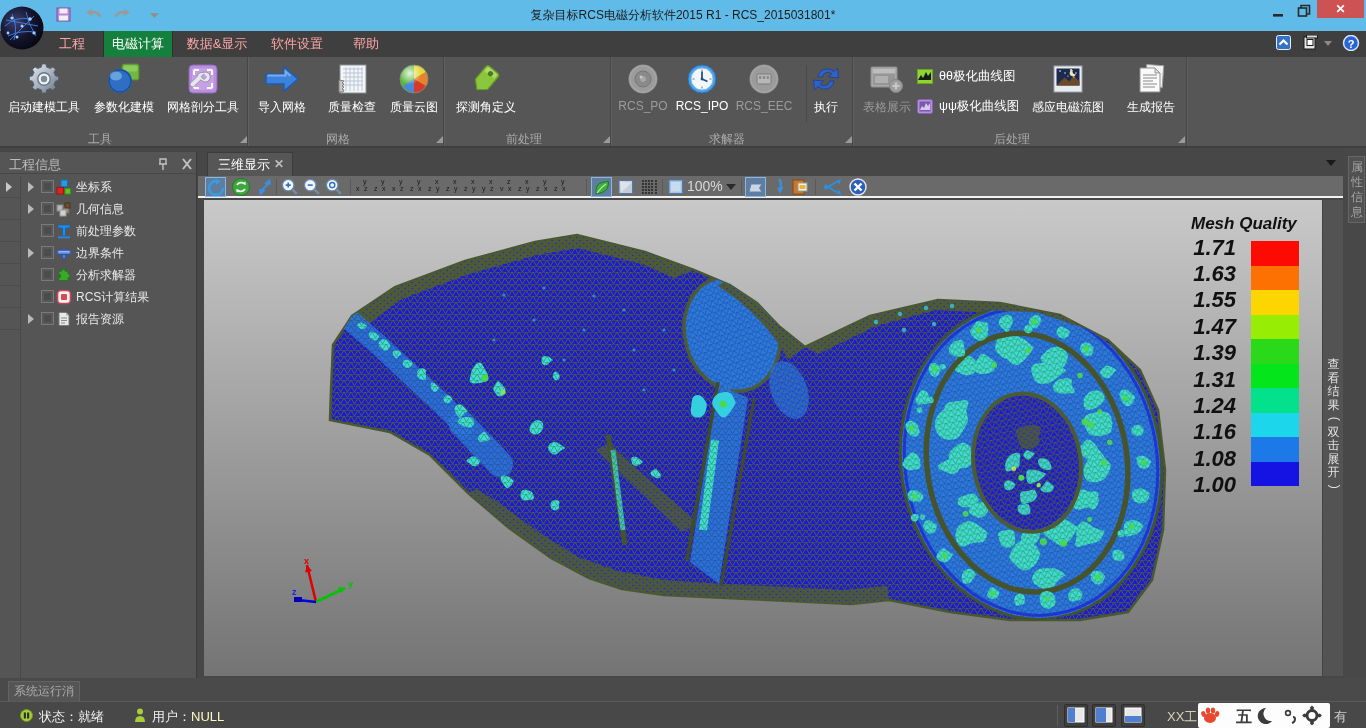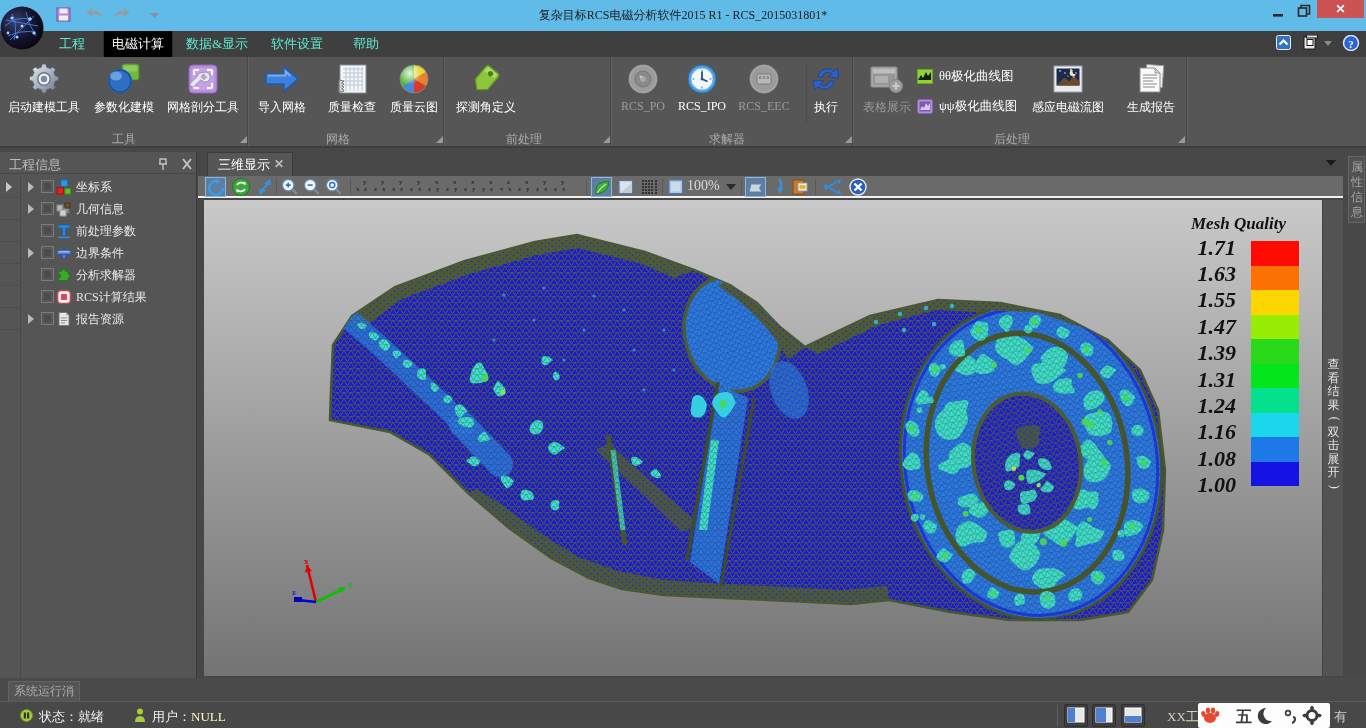--- a/index.html
+++ b/index.html
@@ -1,33 +1,33 @@
 <!DOCTYPE html>
 <html><head>
 <meta charset="utf-8">
 <style>
 * { margin:0; padding:0; box-sizing:border-box; }
 html,body { width:1366px; height:728px; overflow:hidden; background:#484848;
   font-family:"Liberation Sans", sans-serif; }
-#stage { position:relative; width:1366px; height:728px;font-family:Liberation Serif, serif; }
+#stage { position:relative; width:1366px; height:728px; }
 .abs { position:absolute; }
 
 
 #titlebar { left:0; top:0; width:1366px; height:31px; background:#61bbe9; }
 #title-text { left:0; top:0; width:1366px; height:31px; line-height:30px;
   text-align:center; font-size:12px; color:#1c1c1c; }
 #btn-close { left:1317px; top:0; width:47px; height:18px; background:#cd5254;
   color:#fff; text-align:center; line-height:18px; font-size:12px; font-weight:bold; }
 .wbtn { color:#222; font-weight:bold; }
 
 
 #menubar { left:0; top:31px; width:1366px; height:26px; background:#3f3f3f; }
 .mtab { position:absolute; top:0; height:26px; line-height:26px; font-size:13px;
-  color:#5eead4; text-align:center; }
-.mtab.sel { background:#000000; color:#fff; border-left:1px solid #2f2f2f;
+  color:#fca5a5; text-align:center; }
+.mtab.sel { background:#15803d; color:#fff; border-left:1px solid #2f2f2f;
   border-right:1px solid #2f2f2f; }
 
 
 #ribbon { left:0; top:57px; width:1366px; height:91px; background:#565656;
   border-bottom:2px solid #3e3e3e; }
 .rsep { position:absolute; top:0; width:2px; height:89px; background:#464646;
   border-right:1px solid #616161; }
 .ritem { position:absolute; text-align:center; }
 .ritem .lbl { font-size:12px; color:#fff; margin-top:2px; white-space:nowrap; }
 .ritem .lbl.dis { color:#9b9b9b; }
@@ -378,21 +378,21 @@
 <path d="M3 11 l2-4 2 2 2-5 2 3 2-3 v7 z" fill="#d8c8f0"></path>
           </svg></span>
         <span style="position:absolute;left:22px;top:2px;font-size:12.5px;color:#fff;white-space:nowrap;">ψψ极化曲线图</span>
       </div>
 <div class="rsep" style="left:247px;"></div>
 <div class="rsep" style="left:443px;"></div>
 <div class="rsep" style="left:610px;"></div>
 <div class="rsep" style="left:852px;"></div>
 <div class="rsep" style="left:1186px;"></div>
 <div class="abs" style="left:806px;top:8px;width:1px;height:58px;background:#494949;"></div>
-<div class="gcap" style="left:84px;width:80px;">工具</div>
+<div class="gcap" style="left:60px;width:80px;">工具</div>
 <div class="gtri" style="left:240px;"></div>
 <div class="gcap" style="left:298px;width:80px;">网格</div>
 <div class="gtri" style="left:436px;"></div>
 <div class="gcap" style="left:484px;width:80px;">前处理</div>
 <div class="gtri" style="left:603px;"></div>
 <div class="gcap" style="left:687px;width:80px;">求解器</div>
 <div class="gtri" style="left:845px;"></div>
 <div class="gcap" style="left:972px;width:80px;">后处理</div>
 <div class="gtri" style="left:1178px;"></div>
     </div>

